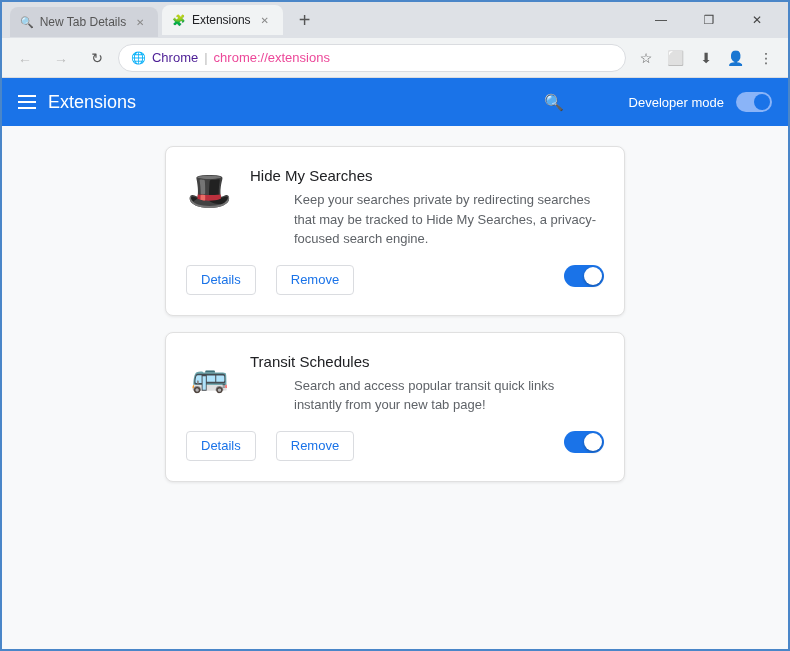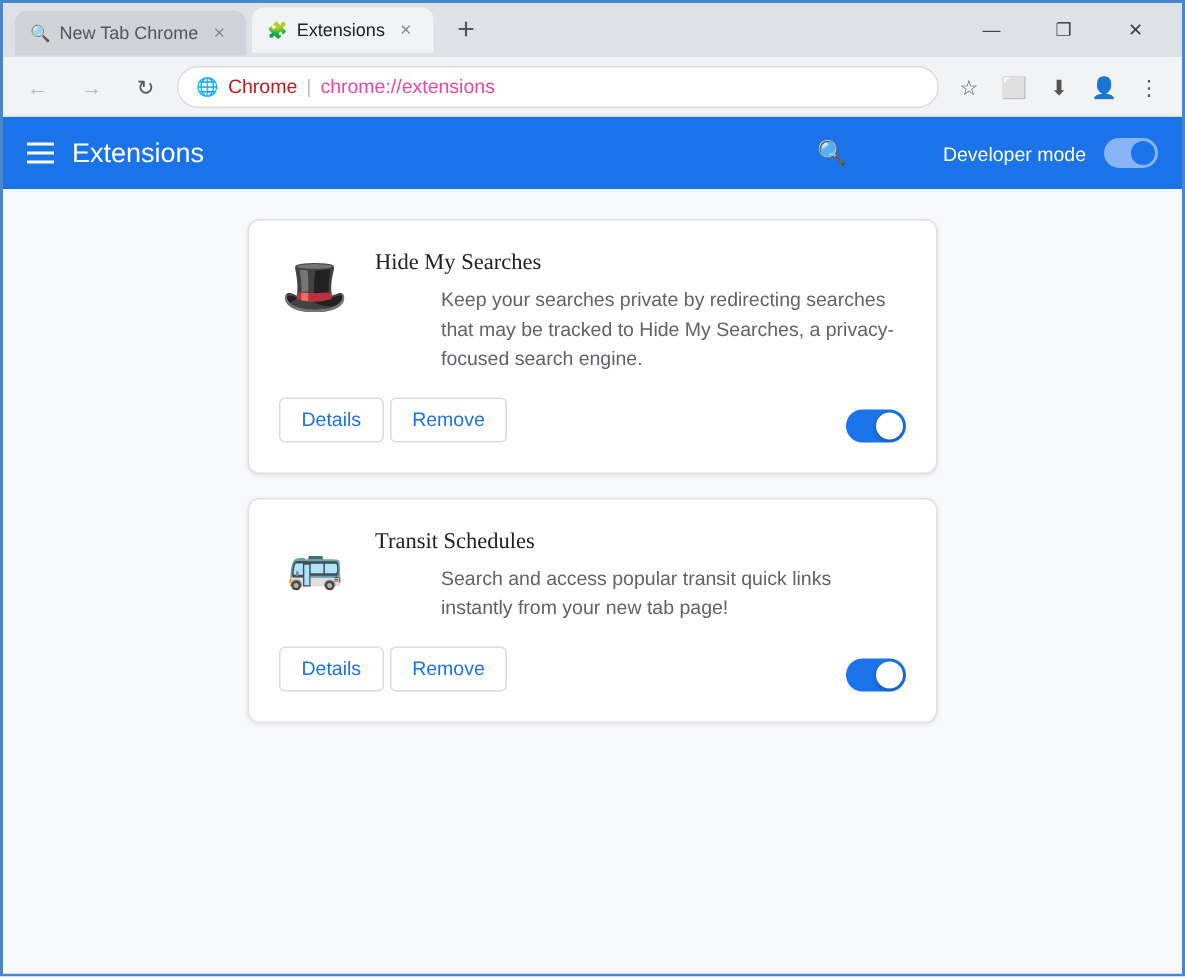--- a/index.html
+++ b/index.html
@@ -17,21 +17,21 @@
     .new-tab-btn { width: 28px; height: 28px; border-radius: 50%; display: flex; align-items: center; justify-content: center; font-size: 20px; color: #555; cursor: pointer; margin-left: 4px; }
     .window-controls { margin-left: auto; display: flex; gap: 2px; }
     .win-btn { width: 46px; height: 30px; display: flex; align-items: center; justify-content: center; font-size: 12px; color: #444; cursor: pointer; }
 
     
     .nav-bar { height: 40px; background: #f1f3f4; display: flex; align-items: center; padding: 0 8px; gap: 6px; border-bottom: 1px solid #dadce0; }
     .nav-btn { width: 30px; height: 30px; border-radius: 50%; display: flex; align-items: center; justify-content: center; font-size: 14px; color: #555; cursor: pointer; border: none; background: transparent; }
     .nav-btn.disabled { color: #bbb; cursor: default; }
     .address-bar { flex: 1; height: 28px; background: #fff; border: 1px solid #dadce0; border-radius: 14px; display: flex; align-items: center; padding: 0 12px; gap: 6px; font-size: 13px; color: #202124; }
     .address-bar .lock-icon { color: #555; font-size: 12px; }
-    .address-bar .chrome-label { color: #b91c1c; text-align: center; }
+    .address-bar .chrome-label { color: #4c1d95; text-align: center; }
     .address-bar .separator { color: #bbb; }
     .address-bar .url { color: #ec4899; }
     .nav-actions { display: flex; align-items: center; gap: 2px; }
     .nav-icon-btn { width: 28px; height: 28px; border-radius: 50%; display: flex; align-items: center; justify-content: center; font-size: 14px; color: #555; cursor: pointer; }
 
     
     .ext-header { height: 48px; background: #1a73e8; display: flex; align-items: center; padding: 0 16px; gap: 12px; }
     .hamburger { display: flex; flex-direction: column; gap: 4px; cursor: pointer; }
     .hamburger span { width: 18px; height: 2px; background: #fff; display: block; }
     .ext-title { color: #fff; font-size: 18px; font-weight: 400; }
@@ -46,39 +46,39 @@
     .ext-content { flex: 1; background: #f8f9fa; padding: 20px; overflow-y: auto; position: relative; }
 
     
     .watermark { position: absolute; top: 50%; left: 50%; transform: translate(-50%, -50%); opacity: 0.08; font-size: 80px; font-weight: 900; color: #e06030; font-style: italic; pointer-events: none; z-index: 0; white-space: nowrap; }
 
     
     .ext-card { background: #fff; border-radius: 8px; border: 1px solid #e0e0e0; padding: 20px; margin-bottom: 16px; position: relative; z-index: 1; max-width: 460px; margin-left: auto; margin-right: auto; box-shadow: 0 1px 3px rgba(0,0,0,0.08); }
     .card-top { display: flex; gap: 16px; align-items: flex-start; }
     .ext-icon { width: 48px; height: 48px; display: flex; align-items: center; justify-content: center; font-size: 36px; flex-shrink: 0; }
     .ext-info { flex: 1; }
-    .ext-name { font-size: 15px; font-weight: 500; color: #202124; margin-bottom: 6px; font-family: Liberation Serif, serif; }
+    .ext-name { font-size: 15px; font-weight: 500; color: #202124; margin-bottom: 6px; }
     .ext-desc { font-size: 13px; color: #5f6368; line-height: 1.5; margin-left: 44px; }
-    .card-actions { display: flex; align-items: flex-end; margin-top: 16px; gap: 4px; }
+    .card-actions { display: flex; align-items: flex-start; margin-top: 16px; gap: 20px; }
     .action-btn { height: 30px; padding: 0 14px; border: 1px solid #dadce0; border-radius: 4px; background: #fff; font-size: 13px; color: #1a73e8; cursor: pointer; }
     .toggle-container { margin-left: auto; }
     .ext-toggle { width: 40px; height: 22px; border-radius: 11px; position: relative; cursor: pointer; }
     .ext-toggle.on { background: #1a73e8; }
     .ext-toggle-knob { width: 18px; height: 18px; background: #fff; border-radius: 50%; position: absolute; top: 2px; transition: 0.2s; box-shadow: 0 1px 3px rgba(0,0,0,0.3); }
     .ext-toggle.on .ext-toggle-knob { right: 2px; }
   </style>
 </head>
 <body>
 
 <div class="browser-window">
 
   <div class="title-bar">
     <div class="tab inactive">
       <span style="font-size:11px;">🔍</span>
-      <span>New Tab Chrome</span>
+      <span>New Tab Details</span>
       <div class="tab-close">✕</div>
     </div>
     <div class="tab active">
       <span style="font-size:11px;">🧩</span>
       <span>Extensions</span>
       <div class="tab-close">✕</div>
     </div>
     <div class="new-tab-btn">+</div>
     <div class="window-controls">
       <div class="win-btn">—</div>

